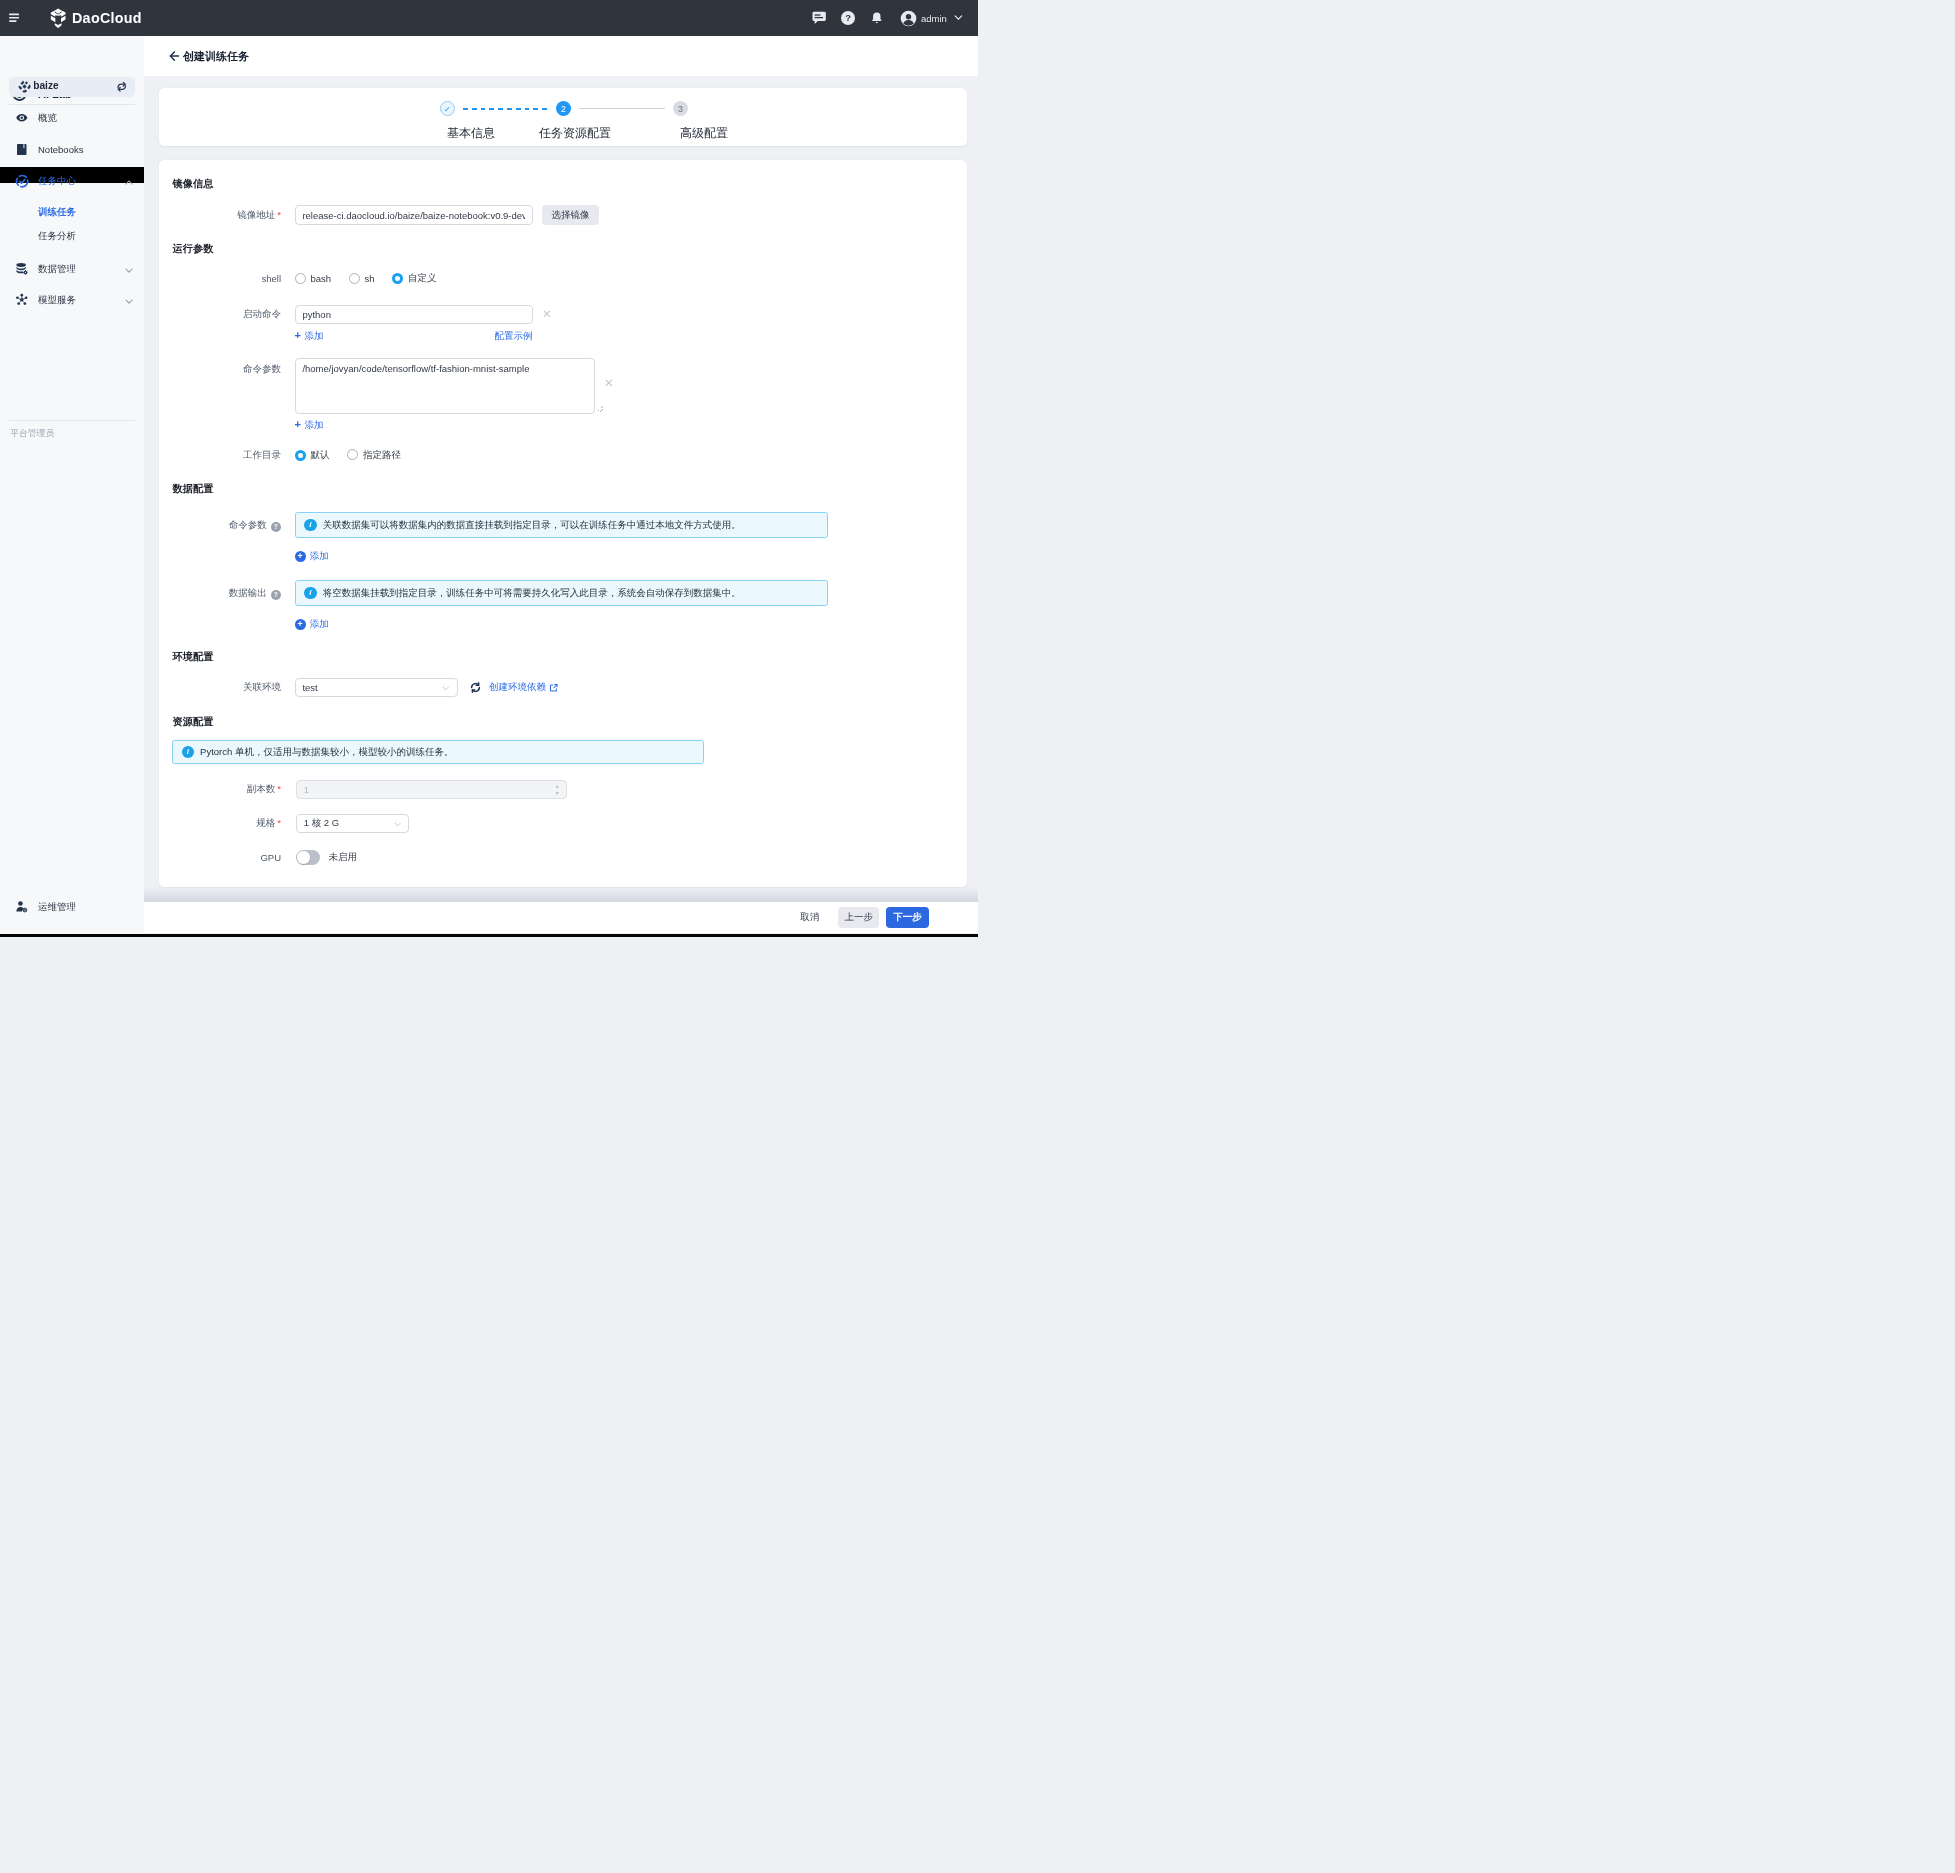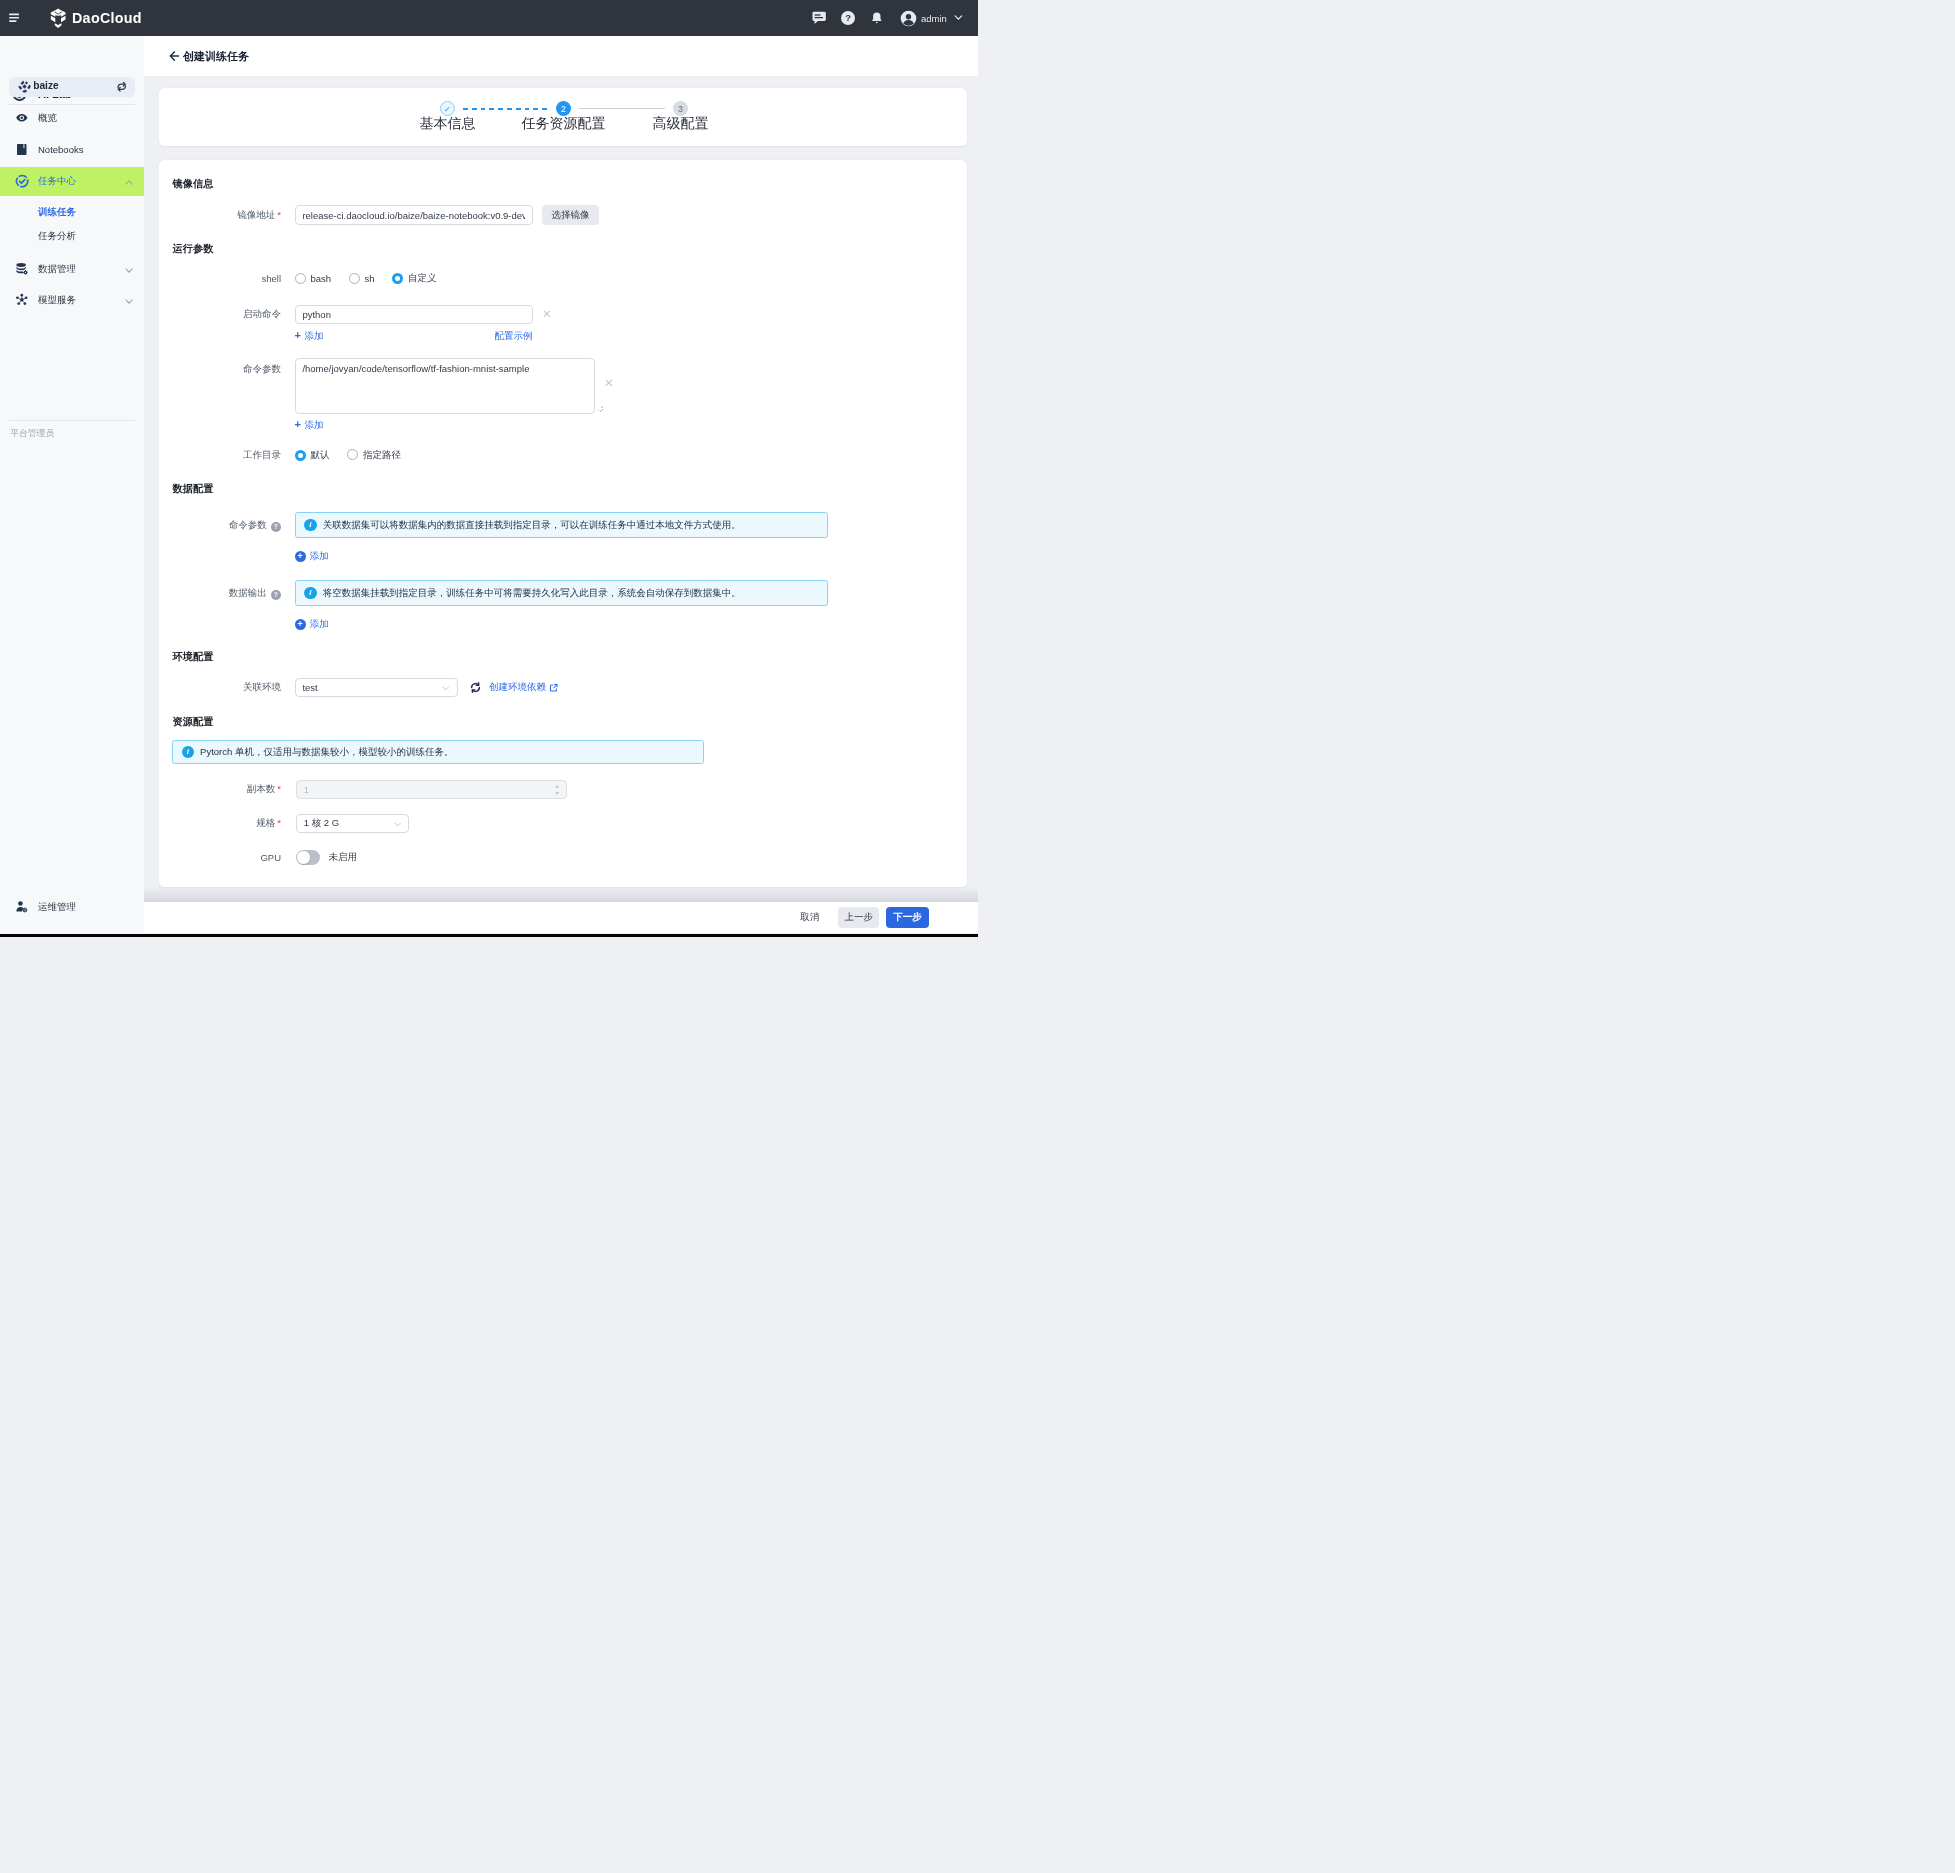--- a/index.html
+++ b/index.html
@@ -16,40 +16,40 @@
   .admin-text{color:#e7eaee;font-size:9.5px;}
 
   
   #sidebar{position:absolute;top:36px;left:0;width:144px;bottom:3.4px;background:#f7f8fa;z-index:20;}
   .sb-row{position:absolute;left:0;width:144px;display:flex;align-items:center;}
   .sb-icon{position:absolute;left:14.3px;display:flex;align-items:center;justify-content:center;width:15px;height:15px;}
   .sb-label{position:absolute;left:38px;font-size:9.5px;color:#2a3040;}
   .sb-chev{position:absolute;left:125px;color:#9aa1ad;}
   .divider{position:absolute;left:8.8px;right:8.8px;height:0.7px;background:#e3e6ea;}
   #ws-box{position:absolute;left:8.8px;top:41px;width:126px;height:19.7px;background:#e8edf5;border-radius:5.4px;}
-  .active-band{position:absolute;left:0;width:144px;height:29px;background:#bef264;}
+  .active-band{position:absolute;left:0;width:144px;height:16px;background:#000000;}
   .blue-txt{color:#2a6ae5 !important;}
   .role-text{position:absolute;left:10.2px;font-size:8.8px;color:#9aa1ad;}
 
   
   #main-header{position:absolute;left:144px;top:36px;right:0;height:40px;background:#fff;}
   .page-title{font-size:11px;font-weight:bold;color:#1a2233;}
 
   .card{position:absolute;left:159px;width:808px;background:#fff;border-radius:5.4px;
         box-shadow:0 0.7px 2px rgba(40,50,70,.07);}
   #card-stepper{top:88px;height:58px;}
   #card-form{top:160px;height:727px;}
 
   
   .step-circle{position:absolute;top:13px;width:15px;height:15px;border-radius:50%;
                display:flex;align-items:center;justify-content:center;font-size:8.8px;box-sizing:border-box;}
   .step-done{background:#eaf6fe;border:1px solid #8ecdf5;color:#2196f3;font-weight:bold;font-size:8.1px;}
   .step-active{background:#2196f3;color:#fff;}
   .step-pending{background:#d8dbe1;color:#6b7280;}
-  .step-label{position:absolute;top:27px;font-size:14px;color:#262c38;text-align:center;width:95px;}
+  .step-label{position:absolute;top:37px;font-size:12px;color:#262c38;text-align:right;width:95px;}
   .dash-line{position:absolute;top:19.7px;height:2px;
              background:repeating-linear-gradient(90deg,#2196f3 0 4.8px,transparent 4.8px 8.8px);}
   .solid-line{position:absolute;top:19.7px;height:1.7px;background:#ccd0d8;}
 
   
   .sec-title{position:absolute;left:13.6px;font-size:10.2px;font-weight:bold;color:#1d2129;}
   .frow{position:absolute;left:0;display:flex;align-items:center;}
   .flabel{width:122px;text-align:right;color:#4e5969;font-size:9.5px;flex:none;}
   .req{color:#f03e3e;margin-left:2px;}
   .fctrl{margin-left:13.6px;display:flex;align-items:center;}

